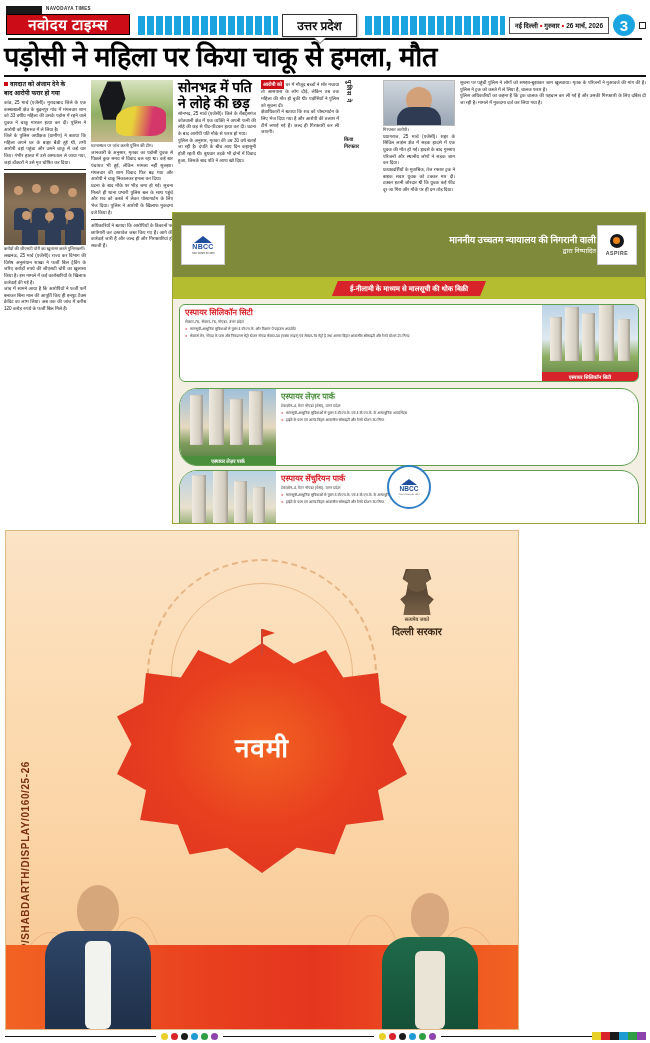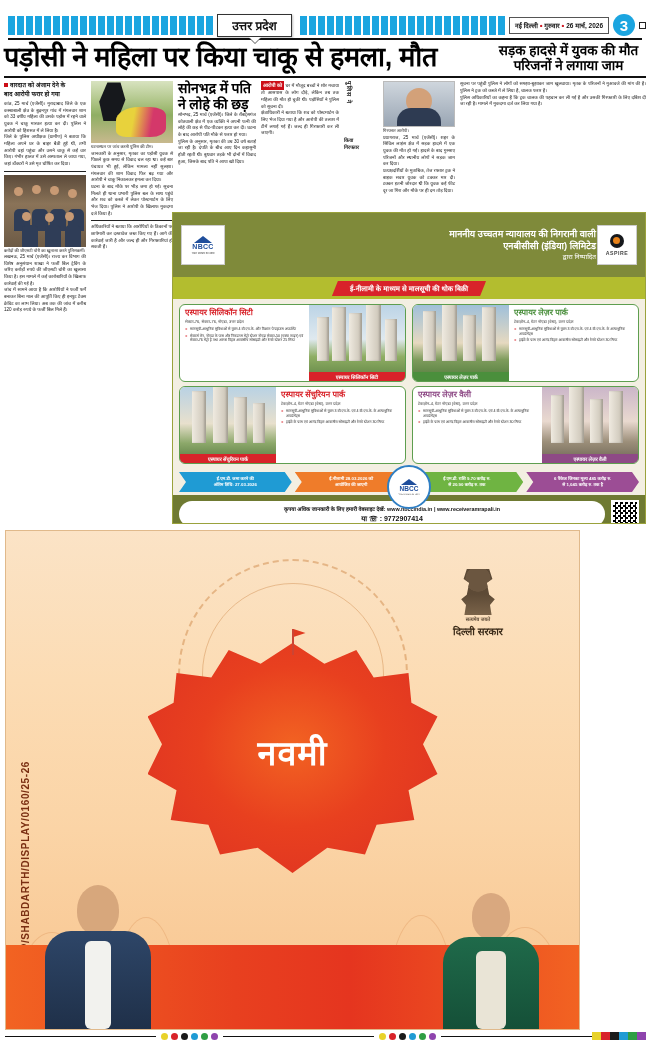--- a/index.html
+++ b/index.html
@@ -67,21 +67,21 @@
   .photo.p-crime:after { content:""; position:absolute; left:30%; top:42%; width:62%; height:48%;
       background:linear-gradient(100deg,#e8d23c 35%,#d4386a 70%); border-radius:45% 30% 30% 20%; }
   .photo.p-police { height:72px; background:linear-gradient(180deg,#5b4a3a,#8a7358 40%,#6d5b46); }
   .photo.p-police .head { position:absolute; width:9px;height:9px;border-radius:50%;background:#c89a74; }
   .photo.p-police .body { position:absolute; width:16px;height:22px;background:#2f3d57; border-radius:5px 5px 0 0; }
   .photo-cap { font-size:4.2px; color:#222; padding:1px 0; line-height:1.3; }
   .mugshot { width:100%; height:46px; background:linear-gradient(180deg,#cfd6dd,#9aa6b4); position:relative; overflow:hidden; border:.5px solid #bbb; }
   .mugshot:before{content:"";position:absolute;left:50%;top:14%;transform:translateX(-50%);width:26px;height:26px;border-radius:50%;background:#d3a179;}
   .mugshot:after{content:"";position:absolute;left:50%;bottom:0;transform:translateX(-50%);width:44px;height:18px;background:#2e3b52;border-radius:14px 14px 0 0;}
 
-  .boxhead { font-size:15px; font-weight:bold; line-height:1.1; text-align:center; color:#000;font-family:Liberation Serif, serif; }
+  .boxhead { font-size:15px; font-weight:bold; line-height:1.1; text-align:center; color:#000; }
   .boxhead-sm { font-size:12.5px; font-weight:bold; line-height:1.1; text-align:center; color:#000; }
   .inline-tag { display:inline-block; background:#cc0d17; color:#fff; font-size:5px; font-weight:bold;
      padding:1px 2px; vertical-align:middle; }
   .side-label { writing-mode:vertical-rl; text-orientation:mixed; font-size:6px; font-weight:bold;
      color:#1a1a1a; letter-spacing:1px; }
 
   
   .nbcc-ad { position:absolute; left:172px; top:212px; width:474px; height:312px;
      background:#f3efe2; border:1px solid #9aa23c; overflow:hidden; }
   .nbcc-top { height:64px; background:#7f8a3a; display:flex; align-items:center; padding:0 8px; }
@@ -95,23 +95,23 @@
   .aspire-logo { width:40px;height:40px;background:#fff;border:1px solid #ccc;display:flex;flex-direction:column;
      align-items:center;justify-content:center;flex:0 0 auto; }
   .aspire-logo .mark { width:14px;height:14px;border-radius:50%;background:#16181c;position:relative; }
   .aspire-logo .mark:after{content:"";position:absolute;left:3px;top:3px;width:7px;height:7px;border-radius:50%;background:#e8821a;}
   .aspire-logo .lbl { font-size:5.2px;font-weight:bold;color:#444;margin-top:2px;letter-spacing:.5px; }
   .nbcc-band { height:22px; background:#b3bd2f; position:relative; }
   .ribbon { position:absolute; left:50%; top:4px; transform:translateX(-50%);
      background:#d8232a; color:#fff; font-size:7px; font-weight:bold; padding:3px 18px;
      clip-path: polygon(6px 0,100% 0,calc(100% - 6px) 100%,0 100%); }
   .nbcc-body { padding:5px 6px 0 6px; position:relative; }
-  .prop-row { display:flex; gap:6px; margin-bottom:4px; }
+  .prop-row { display:flex; gap:6px; margin-bottom:4px;flex-direction:column; }
   .prop { flex:1 1 0; border:1px solid #5e9e4f; border-radius:6px; background:#fff; display:flex; overflow:hidden; min-height:78px; }
-  .prop.rev { flex-direction:row-reverse; }
+  .prop.rev { flex-direction:row-reverse;border-radius:18px; }
   .prop-txt { flex:1 1 0; padding:4px 5px; }
   .prop-name { font-size:8px; font-weight:bold; color:#d8232a; line-height:1.1; }
   .prop-name.green { color:#4a8f3c; }
   .prop-name.purple { color:#8e4a86; }
   .prop-name.orange { color:#d8232a; }
   .prop-loc { font-size:4px; color:#333; margin:1px 0 3px 0; }
   .prop-li { font-size:3.6px; color:#222; line-height:1.35; margin-bottom:2px; padding-left:5px; position:relative; }
   .prop-li:before { content:"➤"; position:absolute; left:0; top:0; color:#d8232a; font-size:3.2px; }
   .prop-img { flex:0 0 96px; position:relative; overflow:hidden; }
   .prop-img .cap { position:absolute; left:0; right:0; bottom:0; text-align:center; color:#fff;
@@ -136,21 +136,21 @@
   .chev.g { background:#6fb442; } .chev.p { background:#9c4d95; }
   .nbcc-foot { background:#6f7a32; padding:5px 6px 6px 6px; display:flex; align-items:center; gap:6px; }
   .foot-white { flex:1 1 auto; background:#fff; border-radius:16px; text-align:center; padding:4px 6px; }
   .foot-l1 { font-size:5.4px; font-weight:bold; color:#111; }
   .foot-l1 .url { color:#111; }
   .foot-l2 { font-size:7px; font-weight:bold; color:#111; margin-top:1px; }
   .qr { width:28px;height:28px;flex:0 0 auto; background:
       repeating-conic-gradient(#000 0 25%, #fff 0 50%) 0 0/5px 5px; border:2px solid #fff; }
 
   
-  .ram-ad { position:absolute; left:5px; top:530px; width:575px; height:500px;
+  .ram-ad { position:absolute; left:5px; top:530px; width:514px; height:500px;
      background:linear-gradient(180deg,#fbe3c6 0%,#fcdcb4 30%,#fbd4a6 60%,#f7c48e 100%);
      border:1px solid #e0b98b; overflow:hidden; }
   .ram-arches { position:absolute; inset:0; opacity:.32; }
   .arch { position:absolute; bottom:2px; border:1.2px solid #d98f54; border-bottom:none;
       border-radius:50% 50% 0 0 / 70% 70% 0 0; }
   .dip-side { position:absolute; left:14px; top:230px; }
   .dip-side span { writing-mode:vertical-rl; transform:rotate(180deg); font-size:10px; font-weight:bold;
       letter-spacing:.6px; color:#7a2f12; }
   .emblem { position:absolute; right:62px; top:38px; text-align:center; width:78px; }
   .emblem .lion { width:40px;height:46px;margin:0 auto; background:
@@ -164,21 +164,21 @@
       border:2px dashed #d08b4c; opacity:.5; }
   .chakra2 { position:absolute; left:50%; top:52px; transform:translateX(-50%);
       width:182px;height:182px;border-radius:50%; border:1.5px solid #cf8a4b; opacity:.45; }
   .ram-burst { position:absolute; left:50%; top:112px; transform:translateX(-50%);
       width:290px; height:230px;
       background: radial-gradient(ellipse at 50% 45%, #f26322 0%, #e8401f 45%, #dc2f23 100%);
       clip-path: polygon(50% 0%,61% 9%,72% 3%,78% 15%,90% 13%,91% 26%,100% 32%,95% 44%,100% 57%,90% 64%,92% 77%,79% 79%,75% 92%,62% 89%,50% 100%,38% 89%,25% 92%,21% 79%,8% 77%,10% 64%,0 57%,5% 44%,0 32%,9% 26%,10% 13%,22% 15%,28% 3%,39% 9%); }
   .ram-word { position:absolute; left:50%; top:146px; transform:translateX(-50%);
       color:#fff; font-size:42px; font-weight:bold; letter-spacing:1px; z-index:4; white-space:nowrap; }
   .navami-word { position:absolute; left:50%; top:198px; transform:translateX(-50%);
-      color:#fff; font-size:34px; font-weight:bold; letter-spacing:1px; z-index:4; white-space:nowrap; }
+      color:#fff; font-size:26px; font-weight:bold; letter-spacing:1px; z-index:4; white-space:nowrap; }
   .flagpole { position:absolute; left:50%; top:98px; transform:translateX(-50%); width:2px;height:26px;background:#c43; z-index:5;}
   .flagpole:after{content:"";position:absolute;left:2px;top:0;width:12px;height:8px;background:#e03a1f;
      clip-path:polygon(0 0,100% 50%,0 100%); }
   .shubh { position:absolute; left:50%; top:352px; transform:translateX(-50%);
       color:#e0391f; font-size:25px; font-weight:bold; white-space:nowrap; z-index:4; }
   .verse-band { position:absolute; left:0; right:0; bottom:0; height:84px;
       background:linear-gradient(90deg,#f26322 0%,#e8401f 40%,#e5351f 60%,#f26322 100%); z-index:3; }
   .verse-txt { position:absolute; left:50%; top:50%; transform:translate(-50%,-50%); color:#fff;
       font-size:11.5px; line-height:1.6; text-align:center; white-space:nowrap; font-weight:500; }
   .leader { position:absolute; bottom:0; z-index:6; }
@@ -194,44 +194,47 @@
   .fb-dots i { width:7px;height:7px;border-radius:50%;display:block; }
   .fb-sq { display:flex; }
   .fb-sq i { width:9px;height:8px;display:block; }
 </style>
 </head>
 <body>
 
 <div class="page">
 
   <div class="masthead">
+    <div class="logo-wrap">
+      <div class="logo-corner"></div>
+      <div class="logo-kicker">NAVODAYA TIMES</div>
+      <div class="logo-box">
+        <span class="logo-text">नवोदय टाइम्स</span>
+      </div>
+    </div>
     <div class="stripe-l"></div>
     <div class="section-tag">
       <div class="tagbox">उत्तर प्रदेश</div>
       <div class="tagpoint"></div>
     </div>
     <div class="stripe-r"></div>
     <div class="dateline">
       <span>नई दिल्ली</span>
       <span class="dot">•</span>
       <span>गुरुवार</span>
       <span class="dot">•</span>
       <span>26 मार्च, 2026</span>
     </div>
     <div class="pagenum">3</div>
     <div class="endcap"></div>
   </div>
   <div class="rule-blk"></div>
 
   <div class="hl-row">
     <div class="hl-main">पड़ोसी ने महिला पर किया चाकू से हमला, मौत</div>
-    <div class="hl-sub-right">
-      <div>सड़क हादसे में युवक की मौत</div>
-      <div>परिजनों ने लगाया जाम</div>
-    </div>
   </div>
   <div class="thin-rule-2"></div>
 
   <div class="cols">
 
     <div class="col c1">
       <div class="bullet-sub">
         <span class="sq"></span><span>वारदात को अंजाम देने के</span>
         <div>बाद आरोपी फरार हो गया</div>
       </div>
@@ -310,21 +313,20 @@
   <div class="nbcc-ad">
 
     <div class="nbcc-top">
       <div class="nbcc-logo">
         <div class="hut"></div>
         <div class="lbl">NBCC</div>
         <div class="sub">भारत सरकार का उद्यम</div>
       </div>
       <div class="nbcc-title">
         <div>माननीय उच्चतम न्यायालय की निगरानी वाली</div>
-        <div>एनबीसीसी (इंडिया) लिमिटेड</div>
         <div class="small">द्वारा निष्पादित</div>
       </div>
       <div class="aspire-logo">
         <div class="mark"></div>
         <div class="lbl">ASPIRE</div>
       </div>
     </div>
 
     <div class="nbcc-band">
       <div class="ribbon">ई-नीलामी के माध्यम से मालसूची की थोक बिक्री</div>

